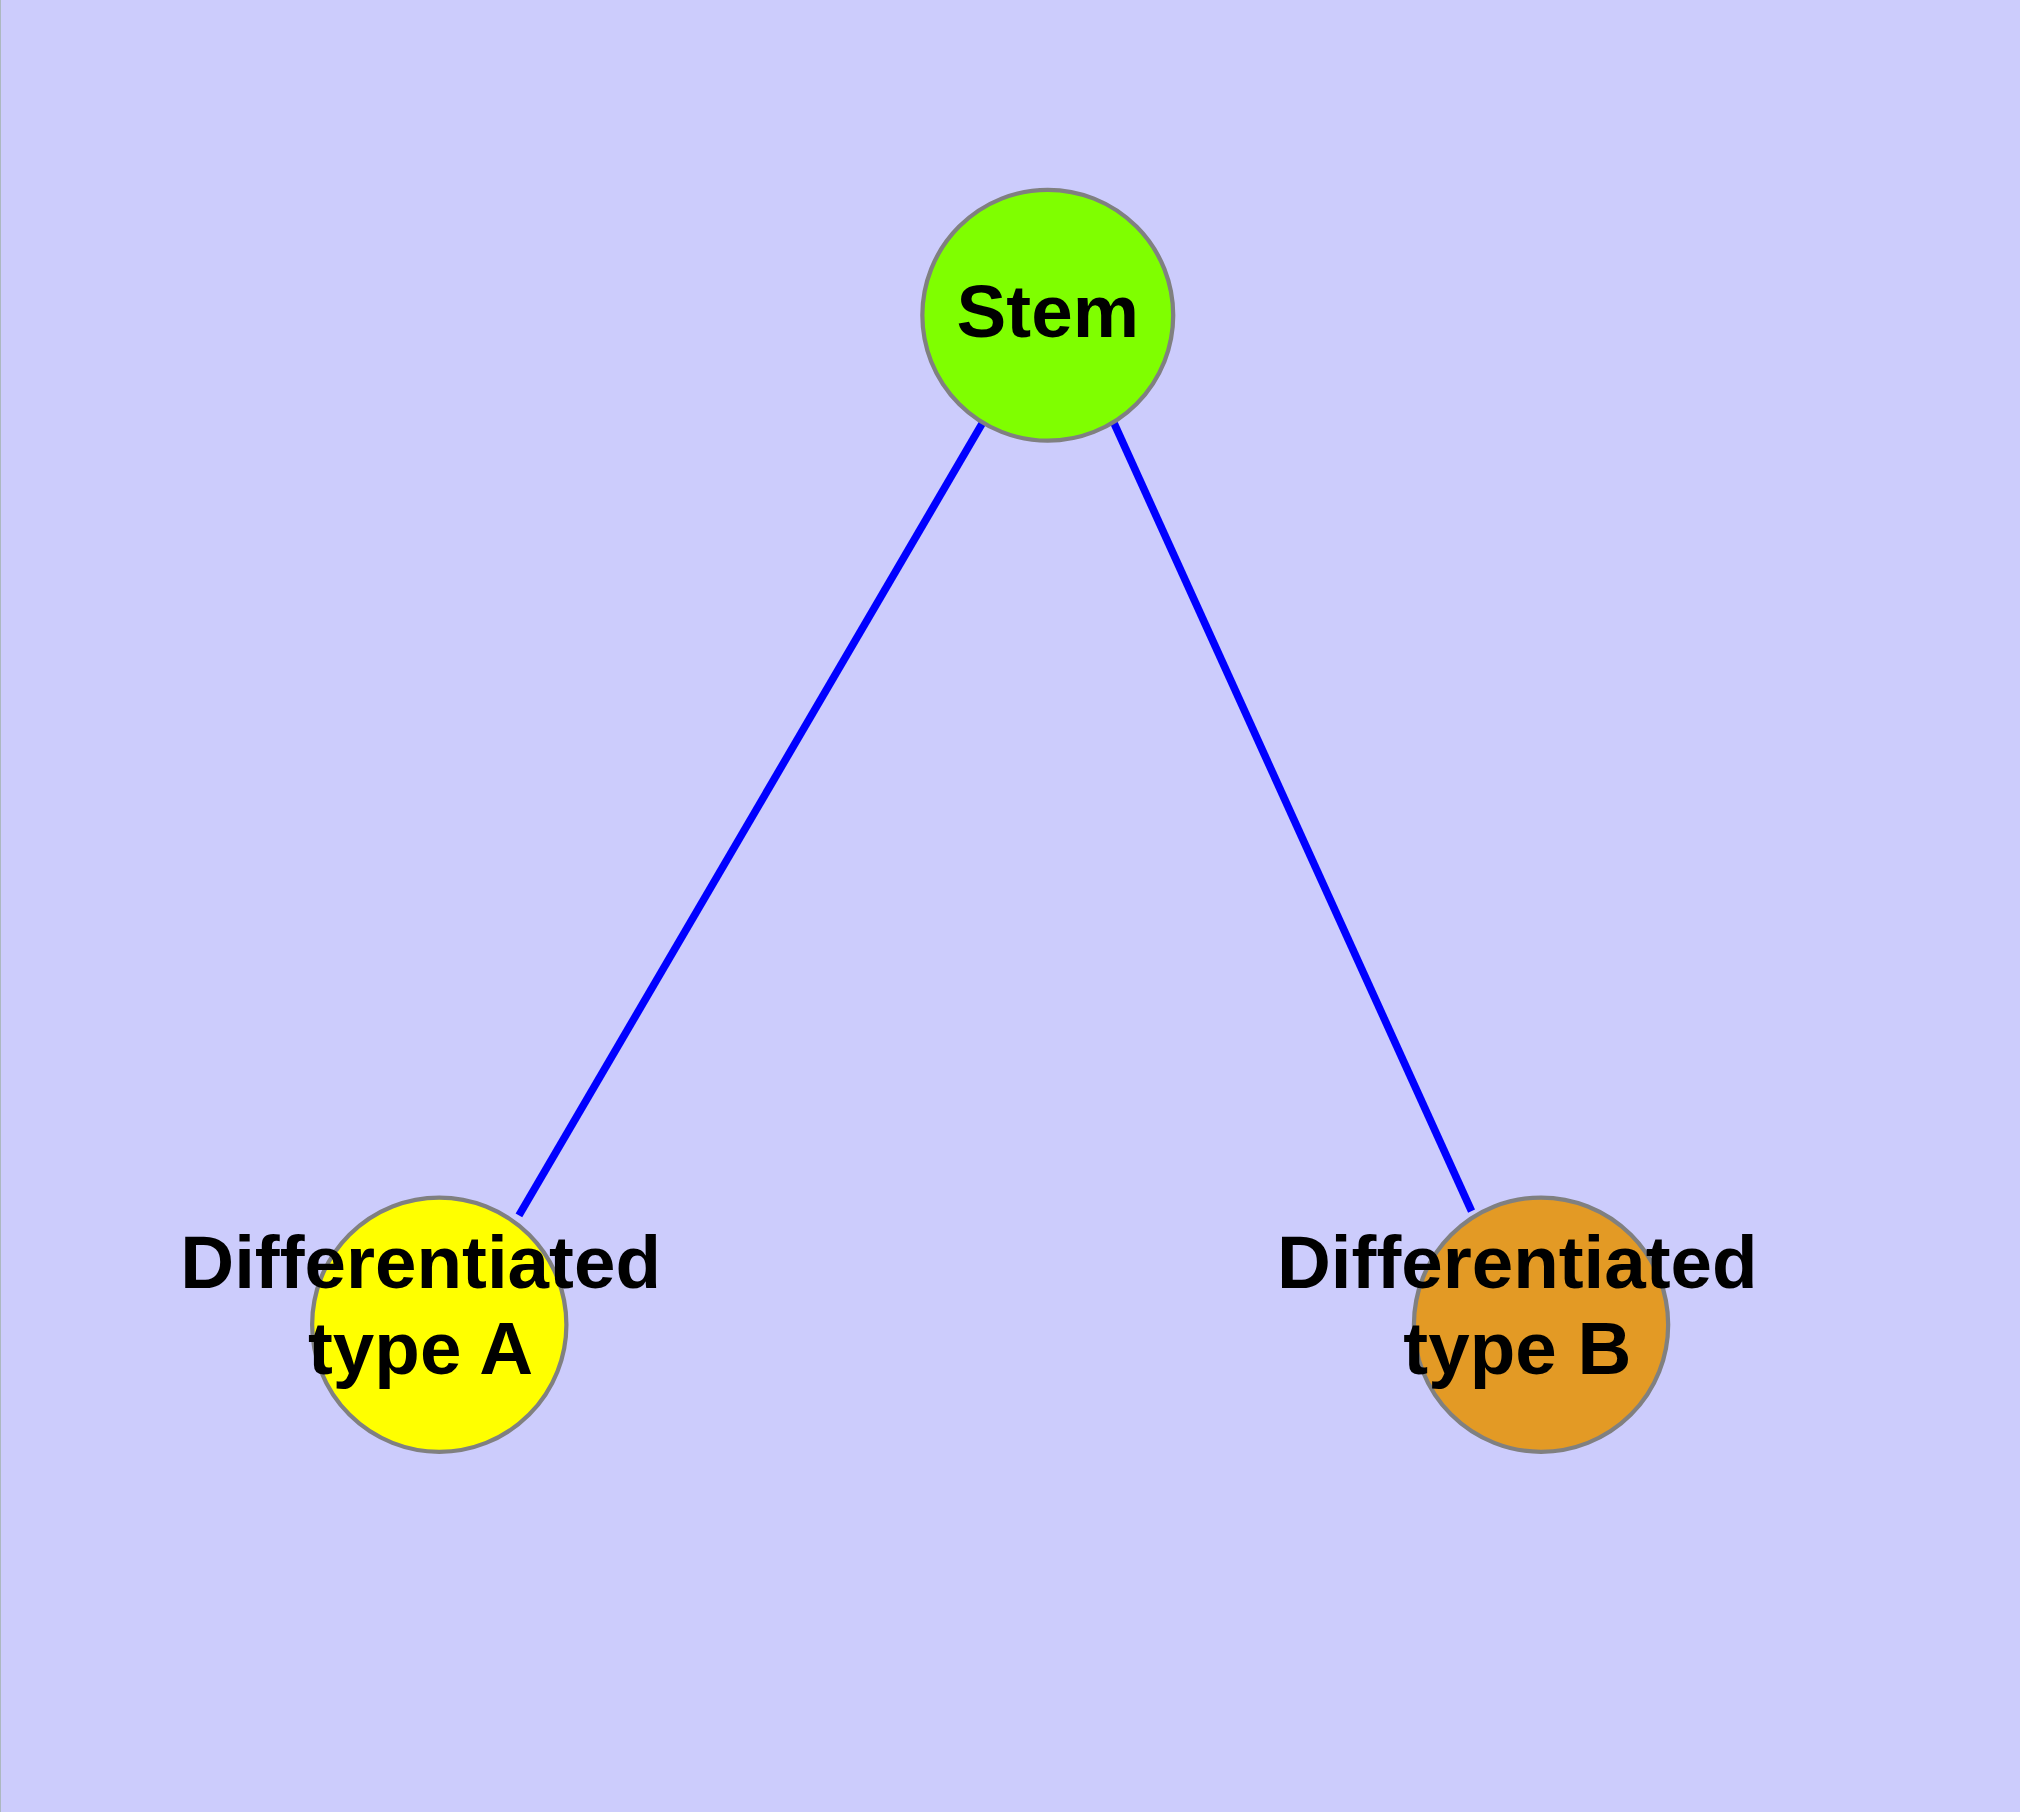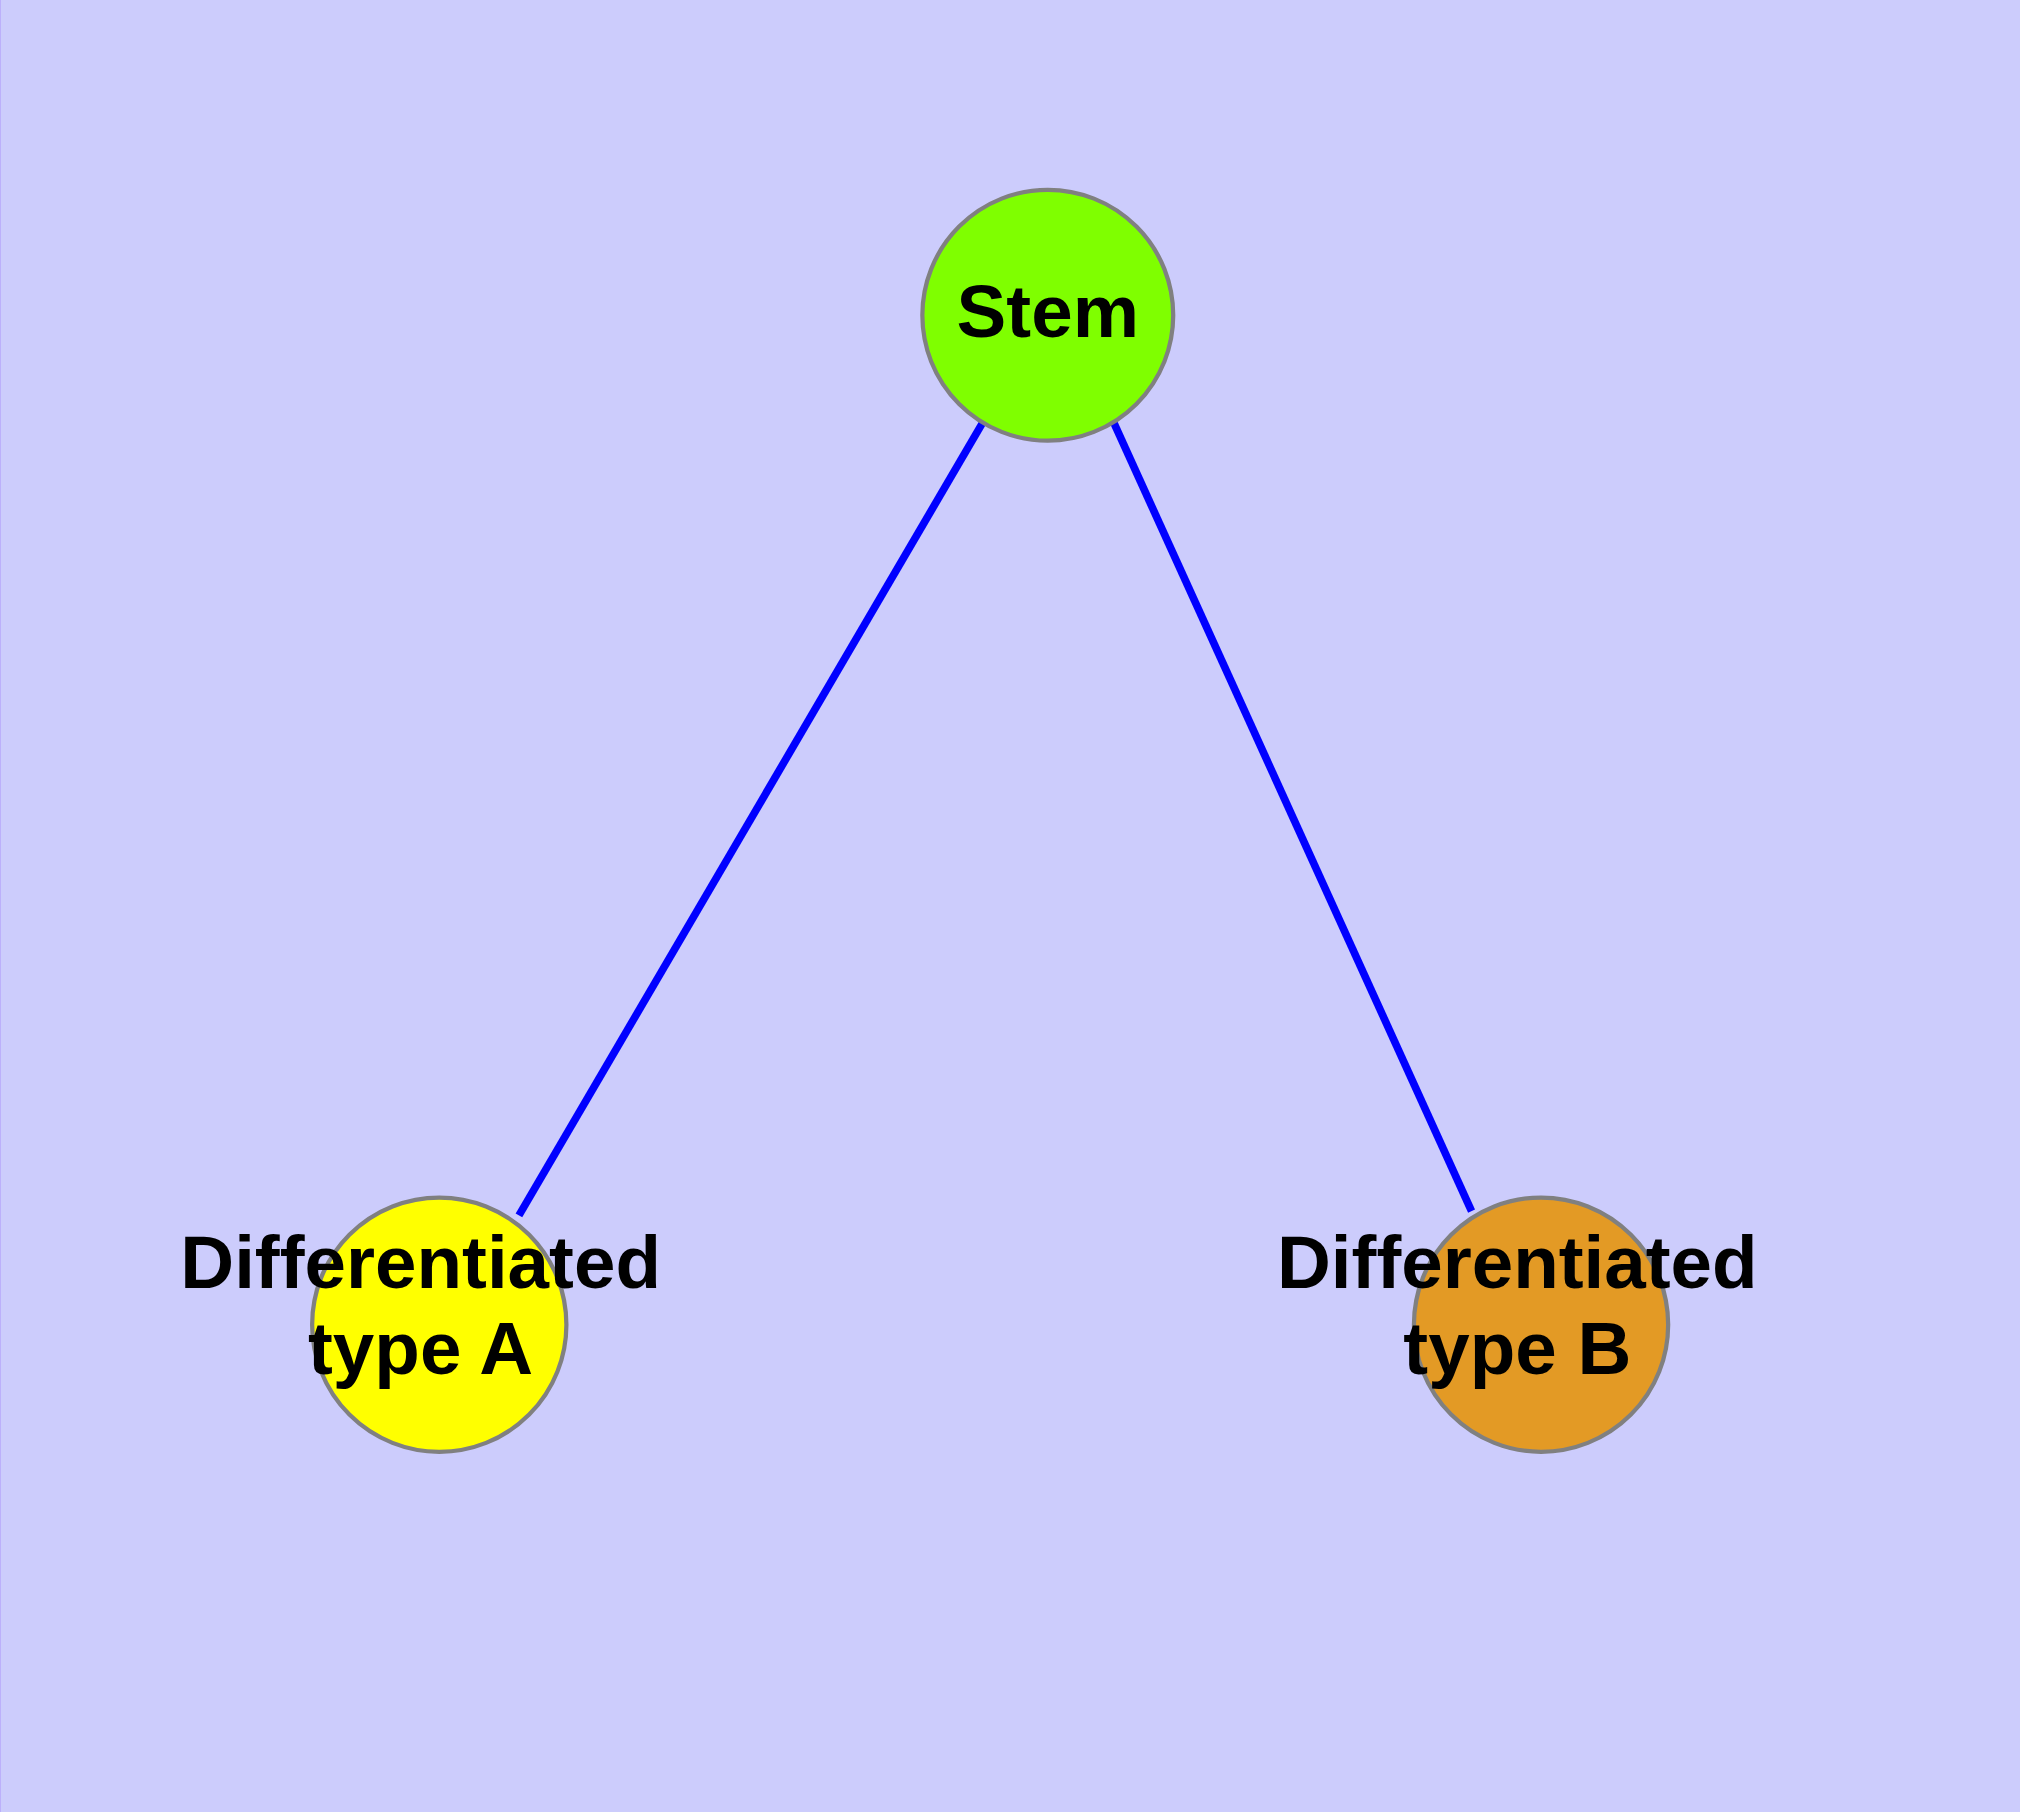--- a/index.html
+++ b/index.html
@@ -26,21 +26,21 @@
     font-weight: bold;
     fill: #000000;
     text-anchor: middle;
     dominant-baseline: middle;
     white-space: pre;
   }
 </style>
 </head>
 <body>
 
-<div id="canvas-root" style="width: 2021px; height: 1812px; background: #8b5cf6;">
+<div id="canvas-root" style="width: 2021px; height: 1812px; background: #4d7c0f;">
   <svg id="graph-svg" viewBox="0 0 2384 2138" xmlns="http://www.w3.org/2000/svg" style="width: 2021px; height: 1812px;">
     <rect id="bg-rect" x="0" y="0" width="2384" height="2138" fill="#ccccfc"></rect>
     <g id="edges-layer">
         <line x1="1159" y1="499" x2="612" y2="1434" stroke="#0000ff" stroke-width="9" stroke-linecap="butt"></line>
         <line x1="1314" y1="499" x2="1736" y2="1429" stroke="#0000ff" stroke-width="9" stroke-linecap="butt"></line>
       </g>
     <g id="nodes-layer">
         <circle cx="1236" cy="372" r="148" fill="#7fff00" stroke="#808080" stroke-width="5"></circle>
         <circle cx="518" cy="1563" r="150" fill="#ffff00" stroke="#808080" stroke-width="5"></circle>
         <circle cx="1818" cy="1563" r="150" fill="#e39a25" stroke="#808080" stroke-width="5"></circle>

